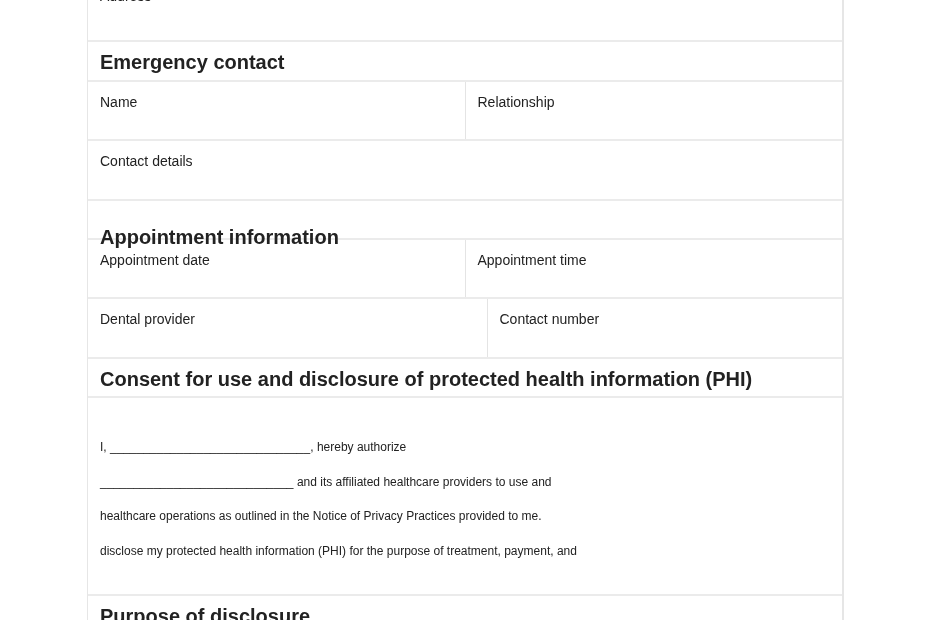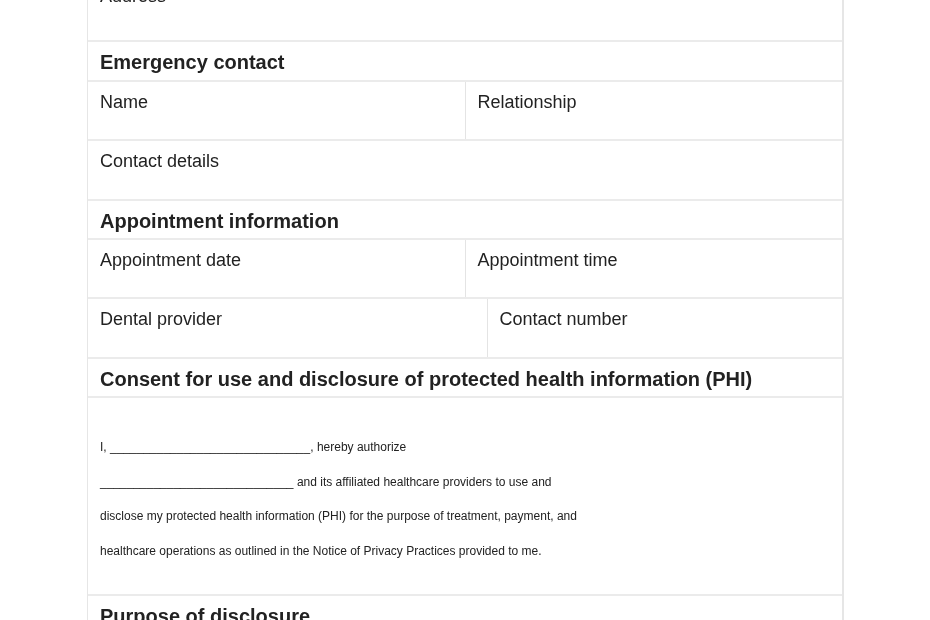--- a/index.html
+++ b/index.html
@@ -19,21 +19,21 @@
   }
   .row {
     display: flex;
     border-bottom: 2px solid #ebebeb;
     box-sizing: border-box;
   }
   .cell {
     flex: 1;
     box-sizing: border-box;
     padding: 10px 12px;
-    font-size: 18px;
+    font-size: 14px;
     line-height: 20px;
   }
   .cell + .cell { border-left: 1px solid #e4e4e4; }
   .section {
     font-weight: bold;
     font-size: 20px;
   }
   .para {
     padding: 32px 12px 0 12px;
     font-size: 12px;
@@ -65,21 +65,21 @@
     </div>
   </div>
 
   <div class="row" style="height:60px;">
     <div class="cell">
       <span>Contact details</span>
     </div>
   </div>
 
   <div class="row" style="height:39px;">
-    <div class="cell section" style="padding-top:10px;">Appointment information</div>
+    <div class="cell section" style="padding-top:26px;">Appointment information</div>
   </div>
 
   <div class="row" style="height:59px;">
     <div class="cell">
       <span>Appointment date</span>
     </div>
     <div class="cell">
       <span>Appointment time</span>
     </div>
   </div>
@@ -94,22 +94,22 @@
   </div>
 
   <div class="row" style="height:39px;">
     <div class="cell section" style="">Consent for use and disclosure of protected health information (PHI)</div>
   </div>
 
   <div class="row" style="height:198px;">
     <div class="para">
       <p>I, ______________________________, hereby authorize</p>
       <p>_____________________________ and its affiliated healthcare providers to use and</p>
+      <p>healthcare operations as outlined in the Notice of Privacy Practices provided to me.</p>
       <p>disclose my protected health information (PHI) for the purpose of treatment, payment, and</p>
-      <p>healthcare operations as outlined in the Notice of Privacy Practices provided to me.</p>
     </div>
   </div>
 
   <div class="row" style="height:40px; border-bottom:none;">
     <div class="cell section" style="padding-top:10px;">Purpose of disclosure</div>
   </div>
 
 </div>
 
 </body></html>

